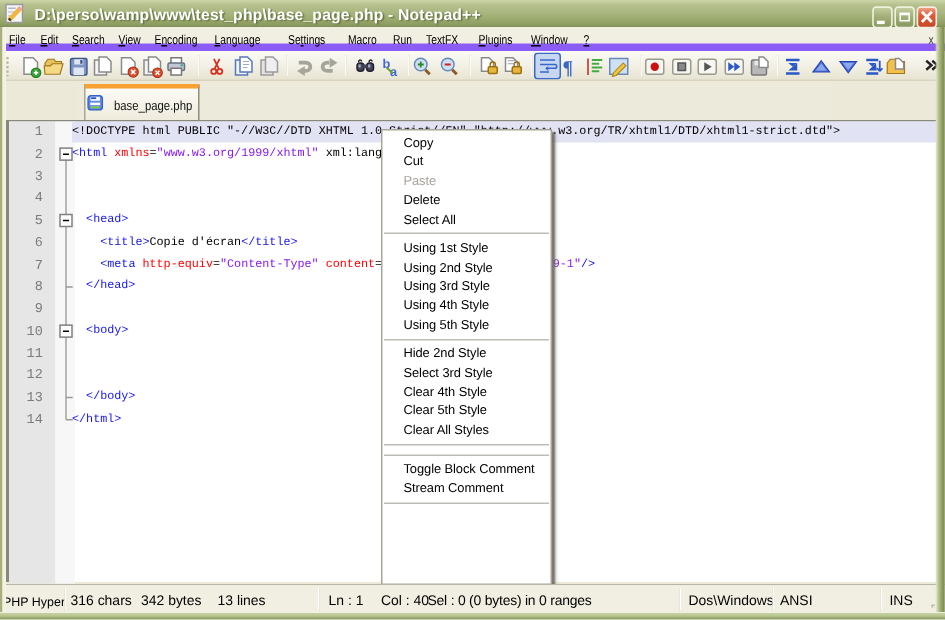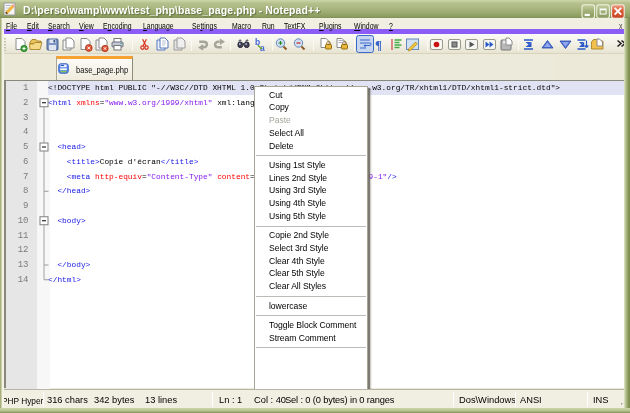--- a/index.html
+++ b/index.html
@@ -274,39 +274,38 @@
       <rect x="3" y="17.75" width="8" height="8" fill="#fff" stroke="#808080" stroke-width="1"></rect>
       <line x1="5" y1="21.75" x2="9" y2="21.75" stroke="#000" stroke-width="1"></line>
       <rect x="3" y="62" width="8" height="8" fill="#fff" stroke="#808080" stroke-width="1"></rect>
       <line x1="5" y1="66" x2="9" y2="66" stroke="#000" stroke-width="1"></line>
       <rect x="3" y="135.75" width="8" height="8" fill="#fff" stroke="#808080" stroke-width="1"></rect>
       <line x1="5" y1="139.75" x2="9" y2="139.75" stroke="#000" stroke-width="1"></line>
     </svg>
 </div>
 
 <div id="ctxmenu" class="abs">
+  <div class="mitem">Copy</div>
   <div class="mitem">Cut</div>
-  <div class="mitem">Copy</div>
   <div class="mitem dis">Paste</div>
+  <div class="mitem">Delete</div>
   <div class="mitem">Select All</div>
-  <div class="mitem">Delete</div>
   <div class="msep"></div>
   <div class="mitem">Using 1st Style</div>
-  <div class="mitem">Lines 2nd Style</div>
+  <div class="mitem">Using 2nd Style</div>
   <div class="mitem">Using 3rd Style</div>
   <div class="mitem">Using 4th Style</div>
   <div class="mitem">Using 5th Style</div>
   <div class="msep"></div>
-  <div class="mitem">Copie 2nd Style</div>
+  <div class="mitem">Hide 2nd Style</div>
   <div class="mitem">Select 3rd Style</div>
   <div class="mitem">Clear 4th Style</div>
   <div class="mitem">Clear 5th Style</div>
   <div class="mitem">Clear All Styles</div>
   <div class="msep"></div>
-  <div class="mitem">lowercase</div>
   <div class="msep"></div>
   <div class="mitem">Toggle Block Comment</div>
   <div class="mitem">Stream Comment</div>
   <div class="msep"></div>
 </div>
 
 <div id="statusbar" class="abs">
   <span style="left:2px;width:41px;overflow:hidden;display:inline-block;font-size:8.3px;top:5.5px">PHP Hypertext Preproce</span>
   <div class="sdiv" style="left:43px"></div>
   <span style="left:47px">316 chars</span>

